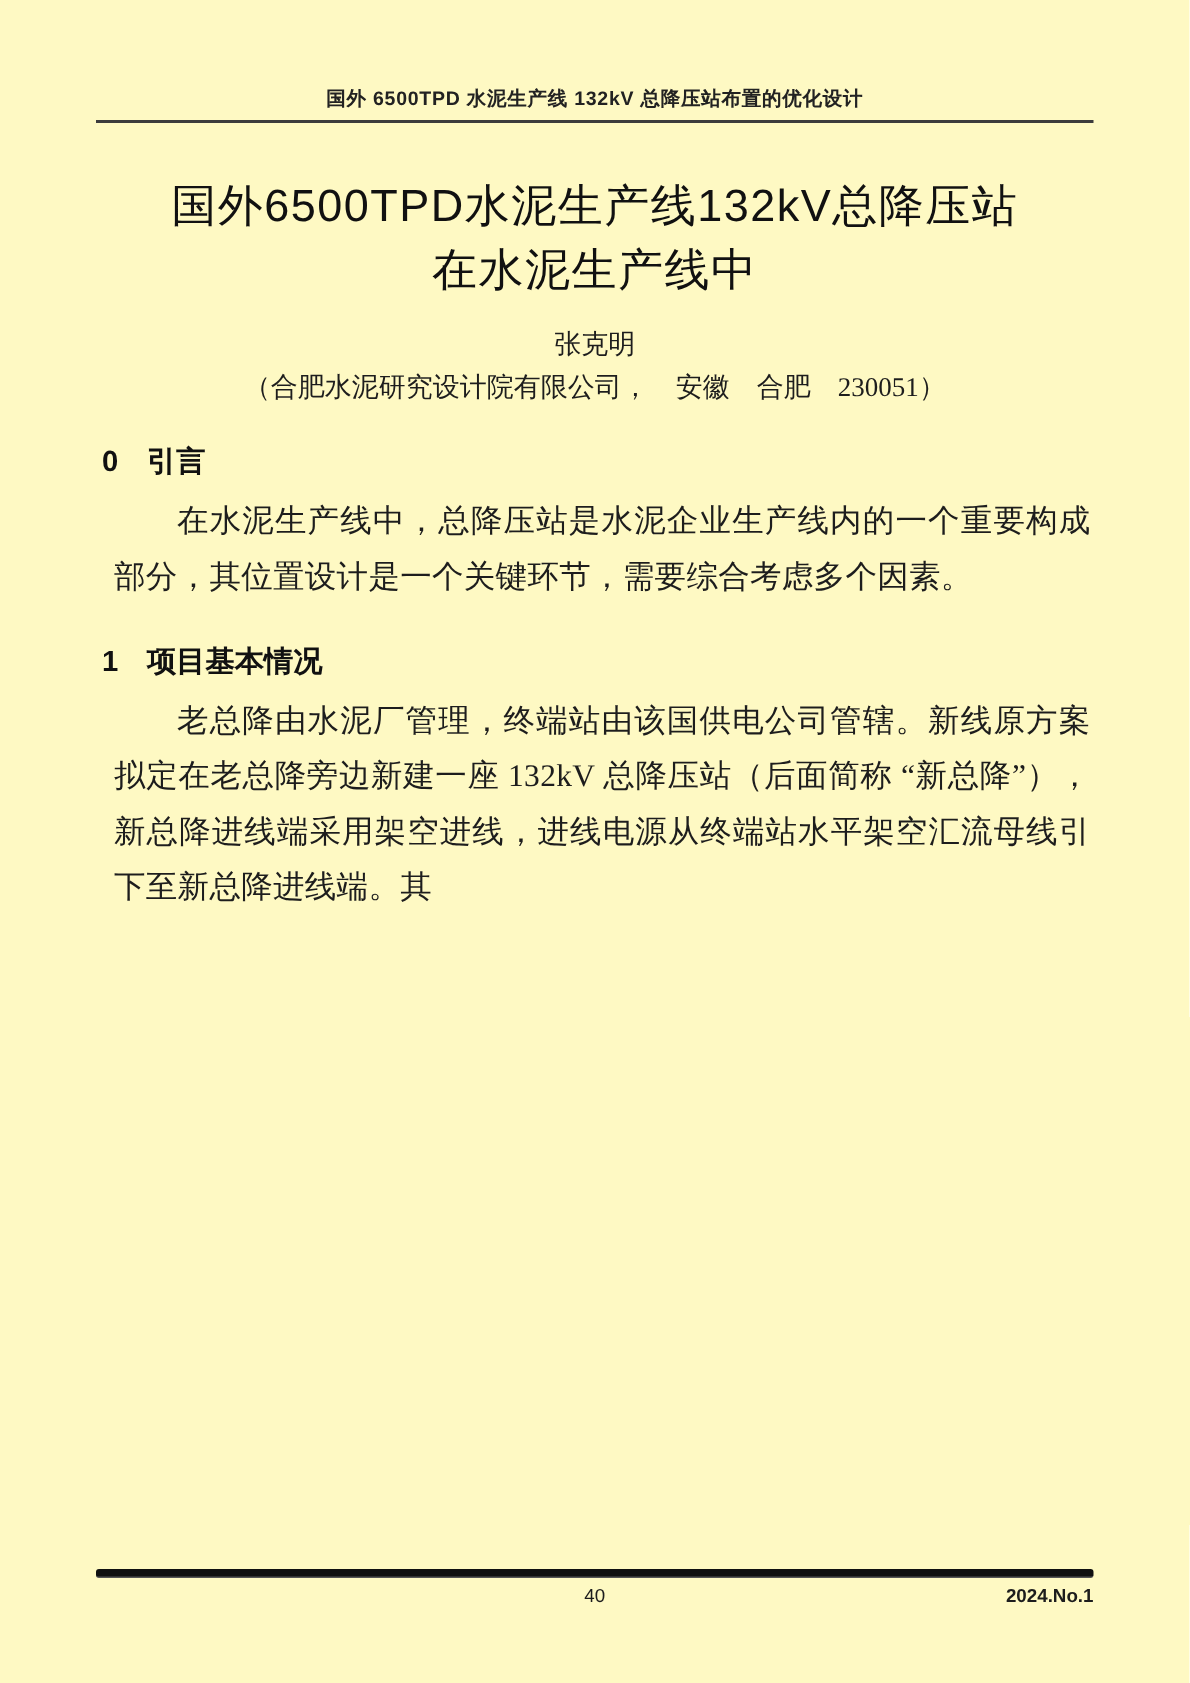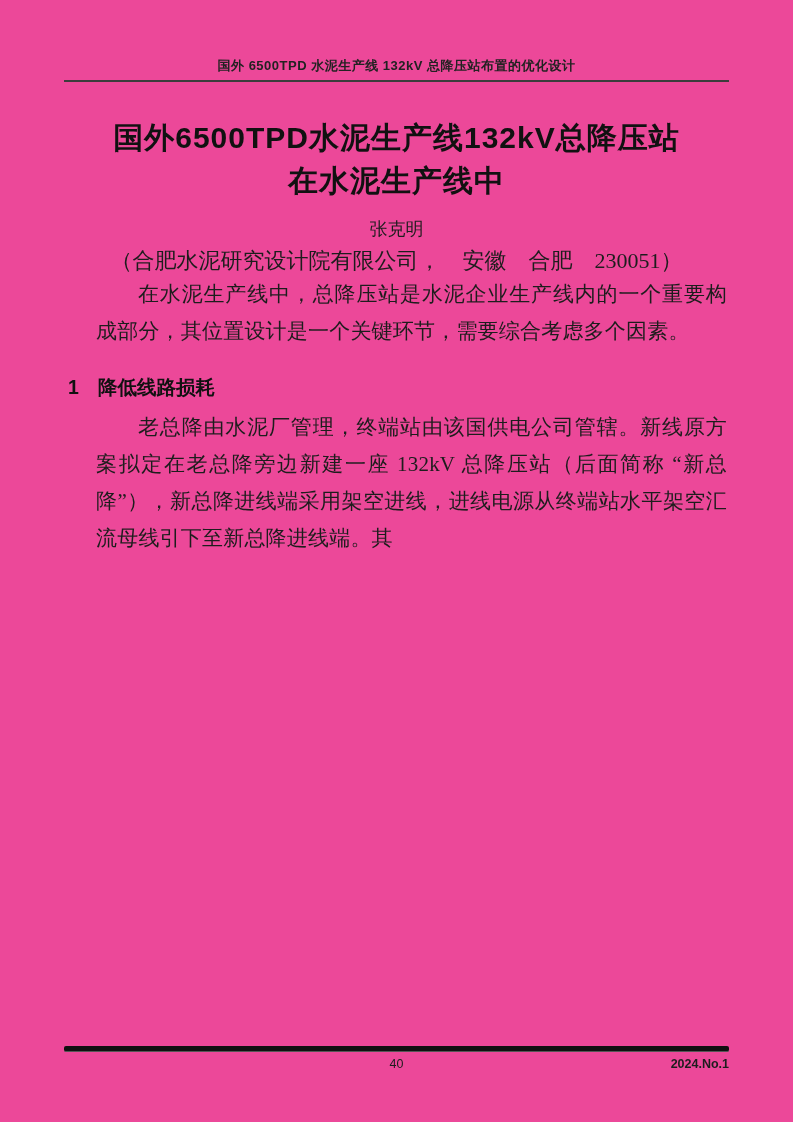--- a/index.html
+++ b/index.html
@@ -1,67 +1,67 @@
 <!DOCTYPE html>
 <html><head>
 <meta charset="utf-8">
 <style>
   html, body { margin: 0; padding: 0; background: #ffffff; }
   .page {
     position: relative;
     width: 793px;
     height: 1122px;
-    background: #ec4899;
+    background: #fef9c3;
     color: #1d1d1d;
     font-family: "Liberation Serif", "DejaVu Serif", serif;
     overflow: hidden;
   }
   .running-head {
     margin: 0 64px;
     padding-top: 57px;
     padding-bottom: 5px;
     text-align: center;
     font-size: 13px;
     font-weight: bold;
     letter-spacing: 0.5px;
     border-bottom: 2px solid #3c3c3c;
     font-family: "Liberation Sans", "DejaVu Sans", sans-serif;
     color: #222;
   }
   .article-title {
     margin: 34px 64px 0;
     text-align: center;
     font-size: 30px;
-    font-weight: bold;
+    font-weight: normal;
     line-height: 43px;
     color: #111;
     font-family: "Liberation Sans", "DejaVu Sans", sans-serif;
     letter-spacing: 1px;
   }
   .author {
     margin-top: 15px;
     text-align: center;
     font-size: 18px;
     color: #1d1d1d;
   }
   .affiliation {
     margin-top: 5px;
     text-align: center;
-    font-size: 22px;
+    font-size: 18px;
     color: #1d1d1d;
   }
   .section-heading {
     margin: 24px 68px 8px;
     font-size: 19.5px;
     font-weight: bold;
     color: #111;
     font-family: "Liberation Sans", "DejaVu Sans", sans-serif;
   }
   .section-heading .sec-num { display: inline-block; min-width: 30px; }
-  .body-text { margin: 0 66px 0 96px; }
+  .body-text { margin: 0 66px 0 76px; }
   .body-text p {
     margin: 0;
     font-size: 21px;
     line-height: 37px;
     text-align: justify;
     text-indent: 2em;
     color: #1d1d1d;
     letter-spacing: 0.2px;
   }
   .footer {
@@ -105,27 +105,30 @@
 
   <div class="article-title">
     <div>国外6500TPD水泥生产线132kV总降压站</div>
     <div>在水泥生产线中</div>
   </div>
 
   <div class="author">张克明</div>
 
   <div class="affiliation">（合肥水泥研究设计院有限公司，　安徽　合肥　230051）</div>
 
+  <div class="section-heading">
+    <span class="sec-num">0</span><span>引言</span>
+  </div>
 
   <div class="body-text">
     <p>在水泥生产线中，总降压站是水泥企业生产线内的一个重要构成部分，其位置设计是一个关键环节，需要综合考虑多个因素。</p>
   </div>
 
   <div class="section-heading">
-    <span class="sec-num">1</span><span>降低线路损耗</span>
+    <span class="sec-num">1</span><span>项目基本情况</span>
   </div>
 
   <div class="body-text">
     <p>老总降由水泥厂管理，终端站由该国供电公司管辖。新线原方案拟定在老总降旁边新建一座 132kV 总降压站（后面简称 “新总降”），新总降进线端采用架空进线，进线电源从终端站水平架空汇流母线引下至新总降进线端。其</p>
   </div>
 
   <div class="footer">
     <div class="footer-rule"></div>
     <div class="footer-row">
       <span class="page-number">40</span>

